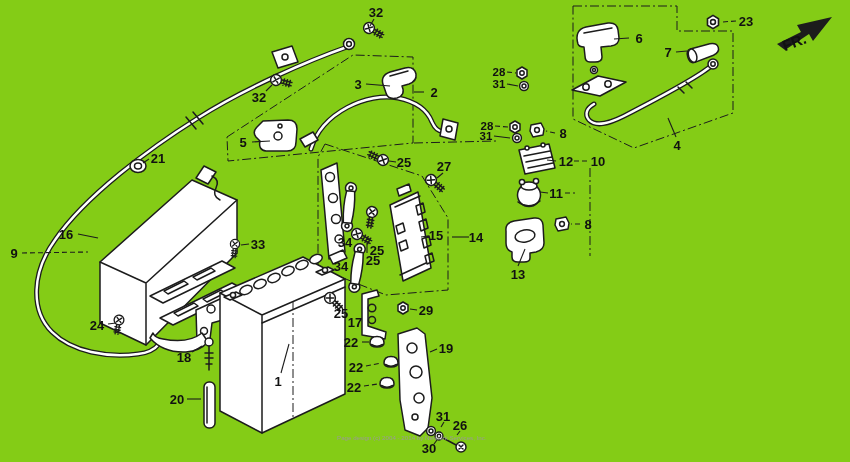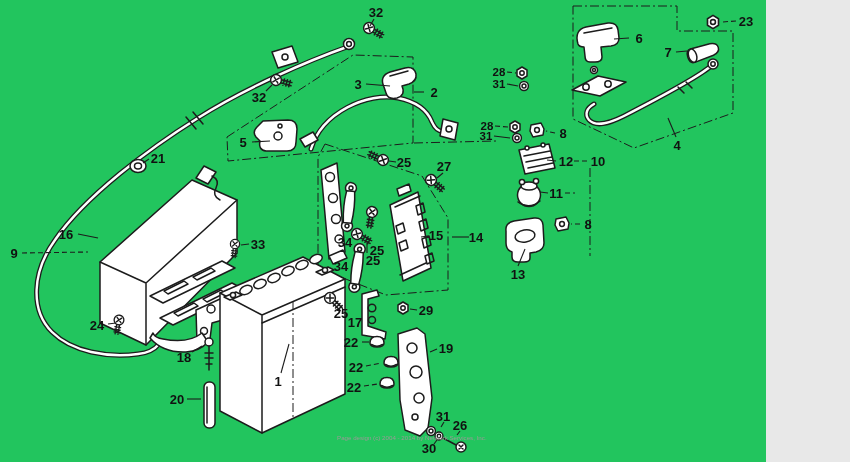--- a/index.html
+++ b/index.html
@@ -1,16 +1,16 @@
 <!DOCTYPE html>
 <html><head>
 <meta charset="utf-8">
 <style>
   html,body{margin:0;padding:0;background:#e8e8e8;font-family:"Liberation Sans",sans-serif;}
-  .stage{position:relative;width:766px;height:462px;background:#22c55e;overflow:hidden;}
+  .stage{position:relative;width:850px;height:462px;background:#84cc16;overflow:hidden;}
   svg{position:absolute;left:0;top:0;}
   .ln{stroke:#1c1c1c;fill:none;stroke-width:1.5;stroke-linecap:round;stroke-linejoin:round;}
   .fw{fill:#ffffff;stroke:#1c1c1c;stroke-width:1.5;stroke-linejoin:round;}
   .blk{fill:#1c1c1c;stroke:none;}
   .tube-o{stroke:#1c1c1c;stroke-width:5;fill:none;stroke-linecap:round;}
   .tube-i{stroke:#ffffff;stroke-width:2.4;fill:none;stroke-linecap:round;}
   .dd{stroke:#1c1c1c;stroke-width:1;fill:none;stroke-dasharray:9 3 2 3;}
   .ld{stroke:#1c1c1c;stroke-width:1.1;}
   .ldd{stroke:#1c1c1c;stroke-width:1.1;stroke-dasharray:5 3;}
   .co{font:600 13px "Liberation Sans",sans-serif;fill:#111;text-anchor:middle;dominant-baseline:central;}

